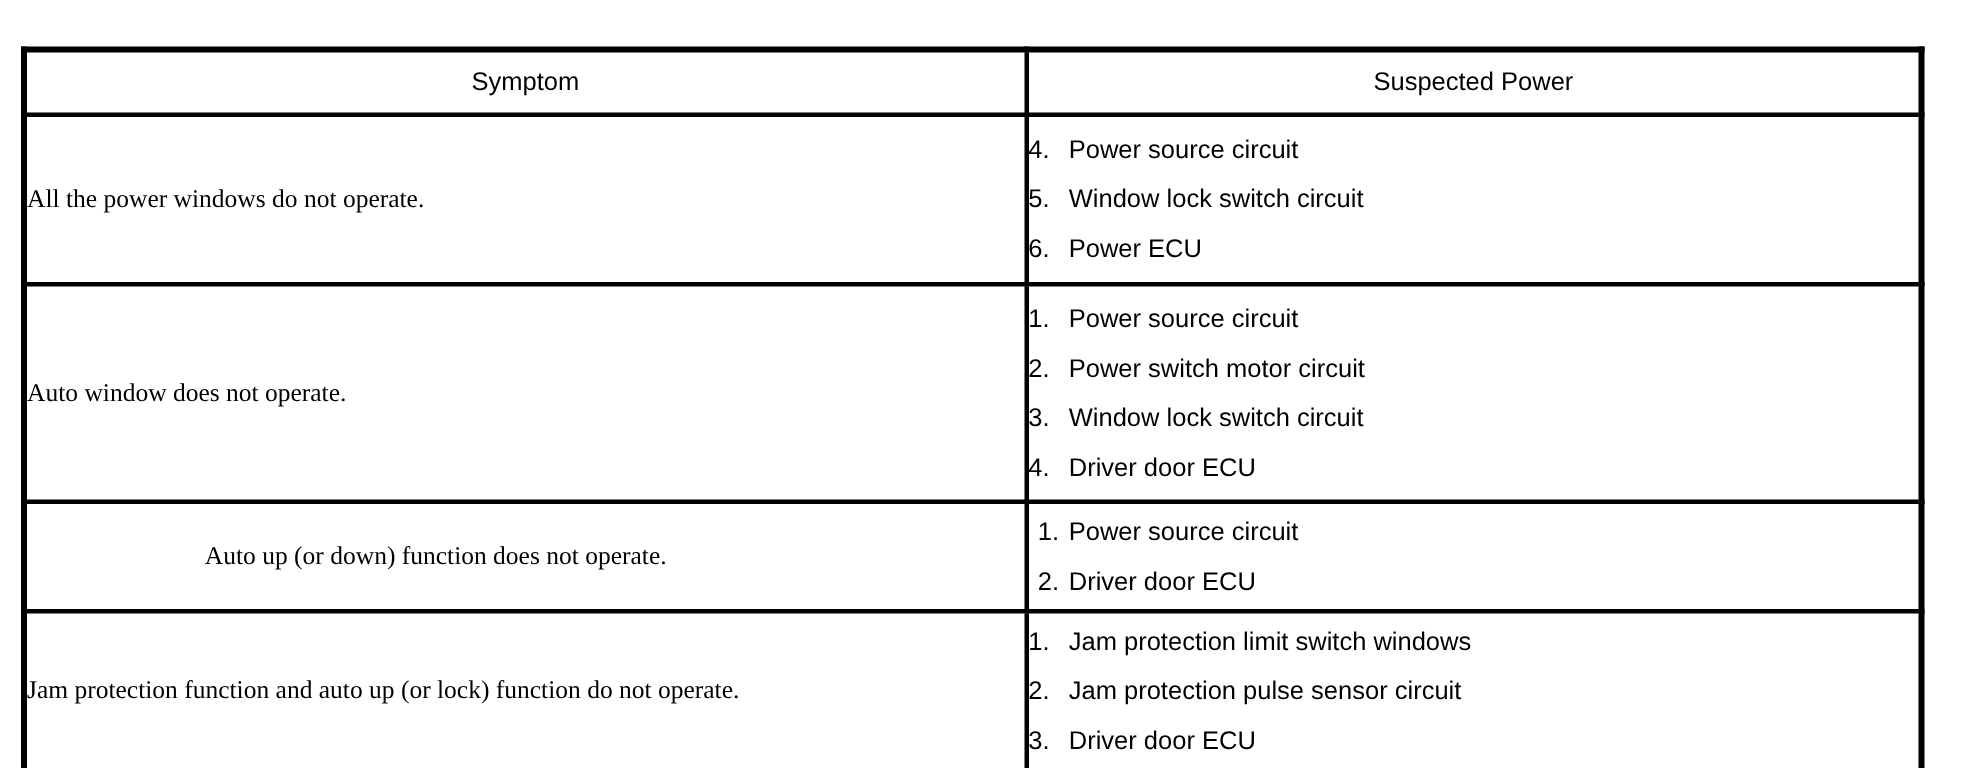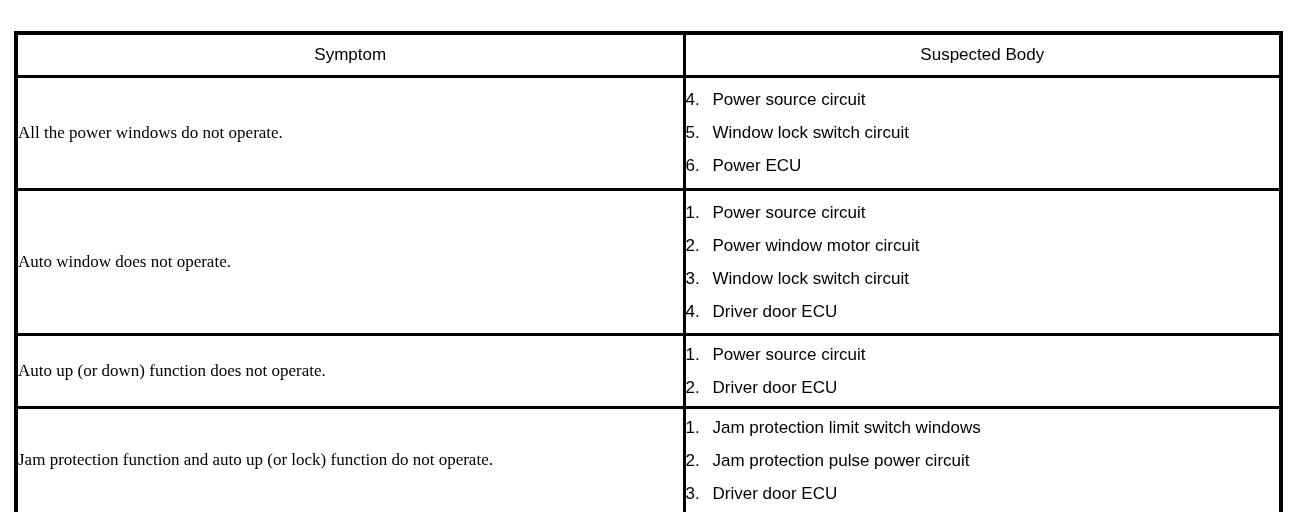--- a/index.html
+++ b/index.html
@@ -32,21 +32,21 @@
     border: 3px solid #000000;
     padding: 0;
     overflow: hidden;
   }
   col.col-symptom { width: 668px; }
   col.col-area    { width: 597px; }
 
   tr.header-row   { height: 43px; }
   tr.row-0        { height: 113px; }
   tr.row-1        { height: 145px; }
-  tr.row-2        { height: 73px; }
+  tr.row-2        { height: 73px; text-align: center; }
   tr.row-3        { height: 107px; }
 
   th.hdr {
     font-weight: normal;
     text-align: center;
     vertical-align: middle;
     font-size: 17px;
   }
   td.symptom-cell {
     vertical-align: middle;
@@ -79,21 +79,21 @@
 
 <div class="page">
   <table class="diag">
     <colgroup>
       <col class="col-symptom">
       <col class="col-area">
     </colgroup>
     <thead>
       <tr class="header-row">
         <th class="hdr">Symptom</th>
-        <th class="hdr">Suspected Body</th>
+        <th class="hdr">Suspected Power</th>
       </tr>
     </thead>
     <tbody>
 
       <tr class="row-0">
         <td class="symptom-cell">
           <div class="symptom-text">All the power windows do not operate.</div>
         </td>
         <td class="area-cell">
           <div class="area-item">
@@ -115,21 +115,21 @@
         <td class="symptom-cell">
           <div class="symptom-text">Auto window does not operate.</div>
         </td>
         <td class="area-cell">
           <div class="area-item">
             <span class="area-num">1.</span>
             <span class="area-txt">Power source circuit</span>
           </div>
           <div class="area-item">
             <span class="area-num">2.</span>
-            <span class="area-txt">Power window motor circuit</span>
+            <span class="area-txt">Power switch motor circuit</span>
           </div>
           <div class="area-item">
             <span class="area-num">3.</span>
             <span class="area-txt">Window lock switch circuit</span>
           </div>
           <div class="area-item">
             <span class="area-num">4.</span>
             <span class="area-txt">Driver door ECU</span>
           </div>
         </td>
@@ -155,21 +155,21 @@
         <td class="symptom-cell">
           <div class="symptom-text">Jam protection function and auto up (or lock) function do not operate.</div>
         </td>
         <td class="area-cell">
           <div class="area-item">
             <span class="area-num">1.</span>
             <span class="area-txt">Jam protection limit switch windows</span>
           </div>
           <div class="area-item">
             <span class="area-num">2.</span>
-            <span class="area-txt">Jam protection pulse power circuit</span>
+            <span class="area-txt">Jam protection pulse sensor circuit</span>
           </div>
           <div class="area-item">
             <span class="area-num">3.</span>
             <span class="area-txt">Driver door ECU</span>
           </div>
         </td>
       </tr>
 
     </tbody>
   </table>

